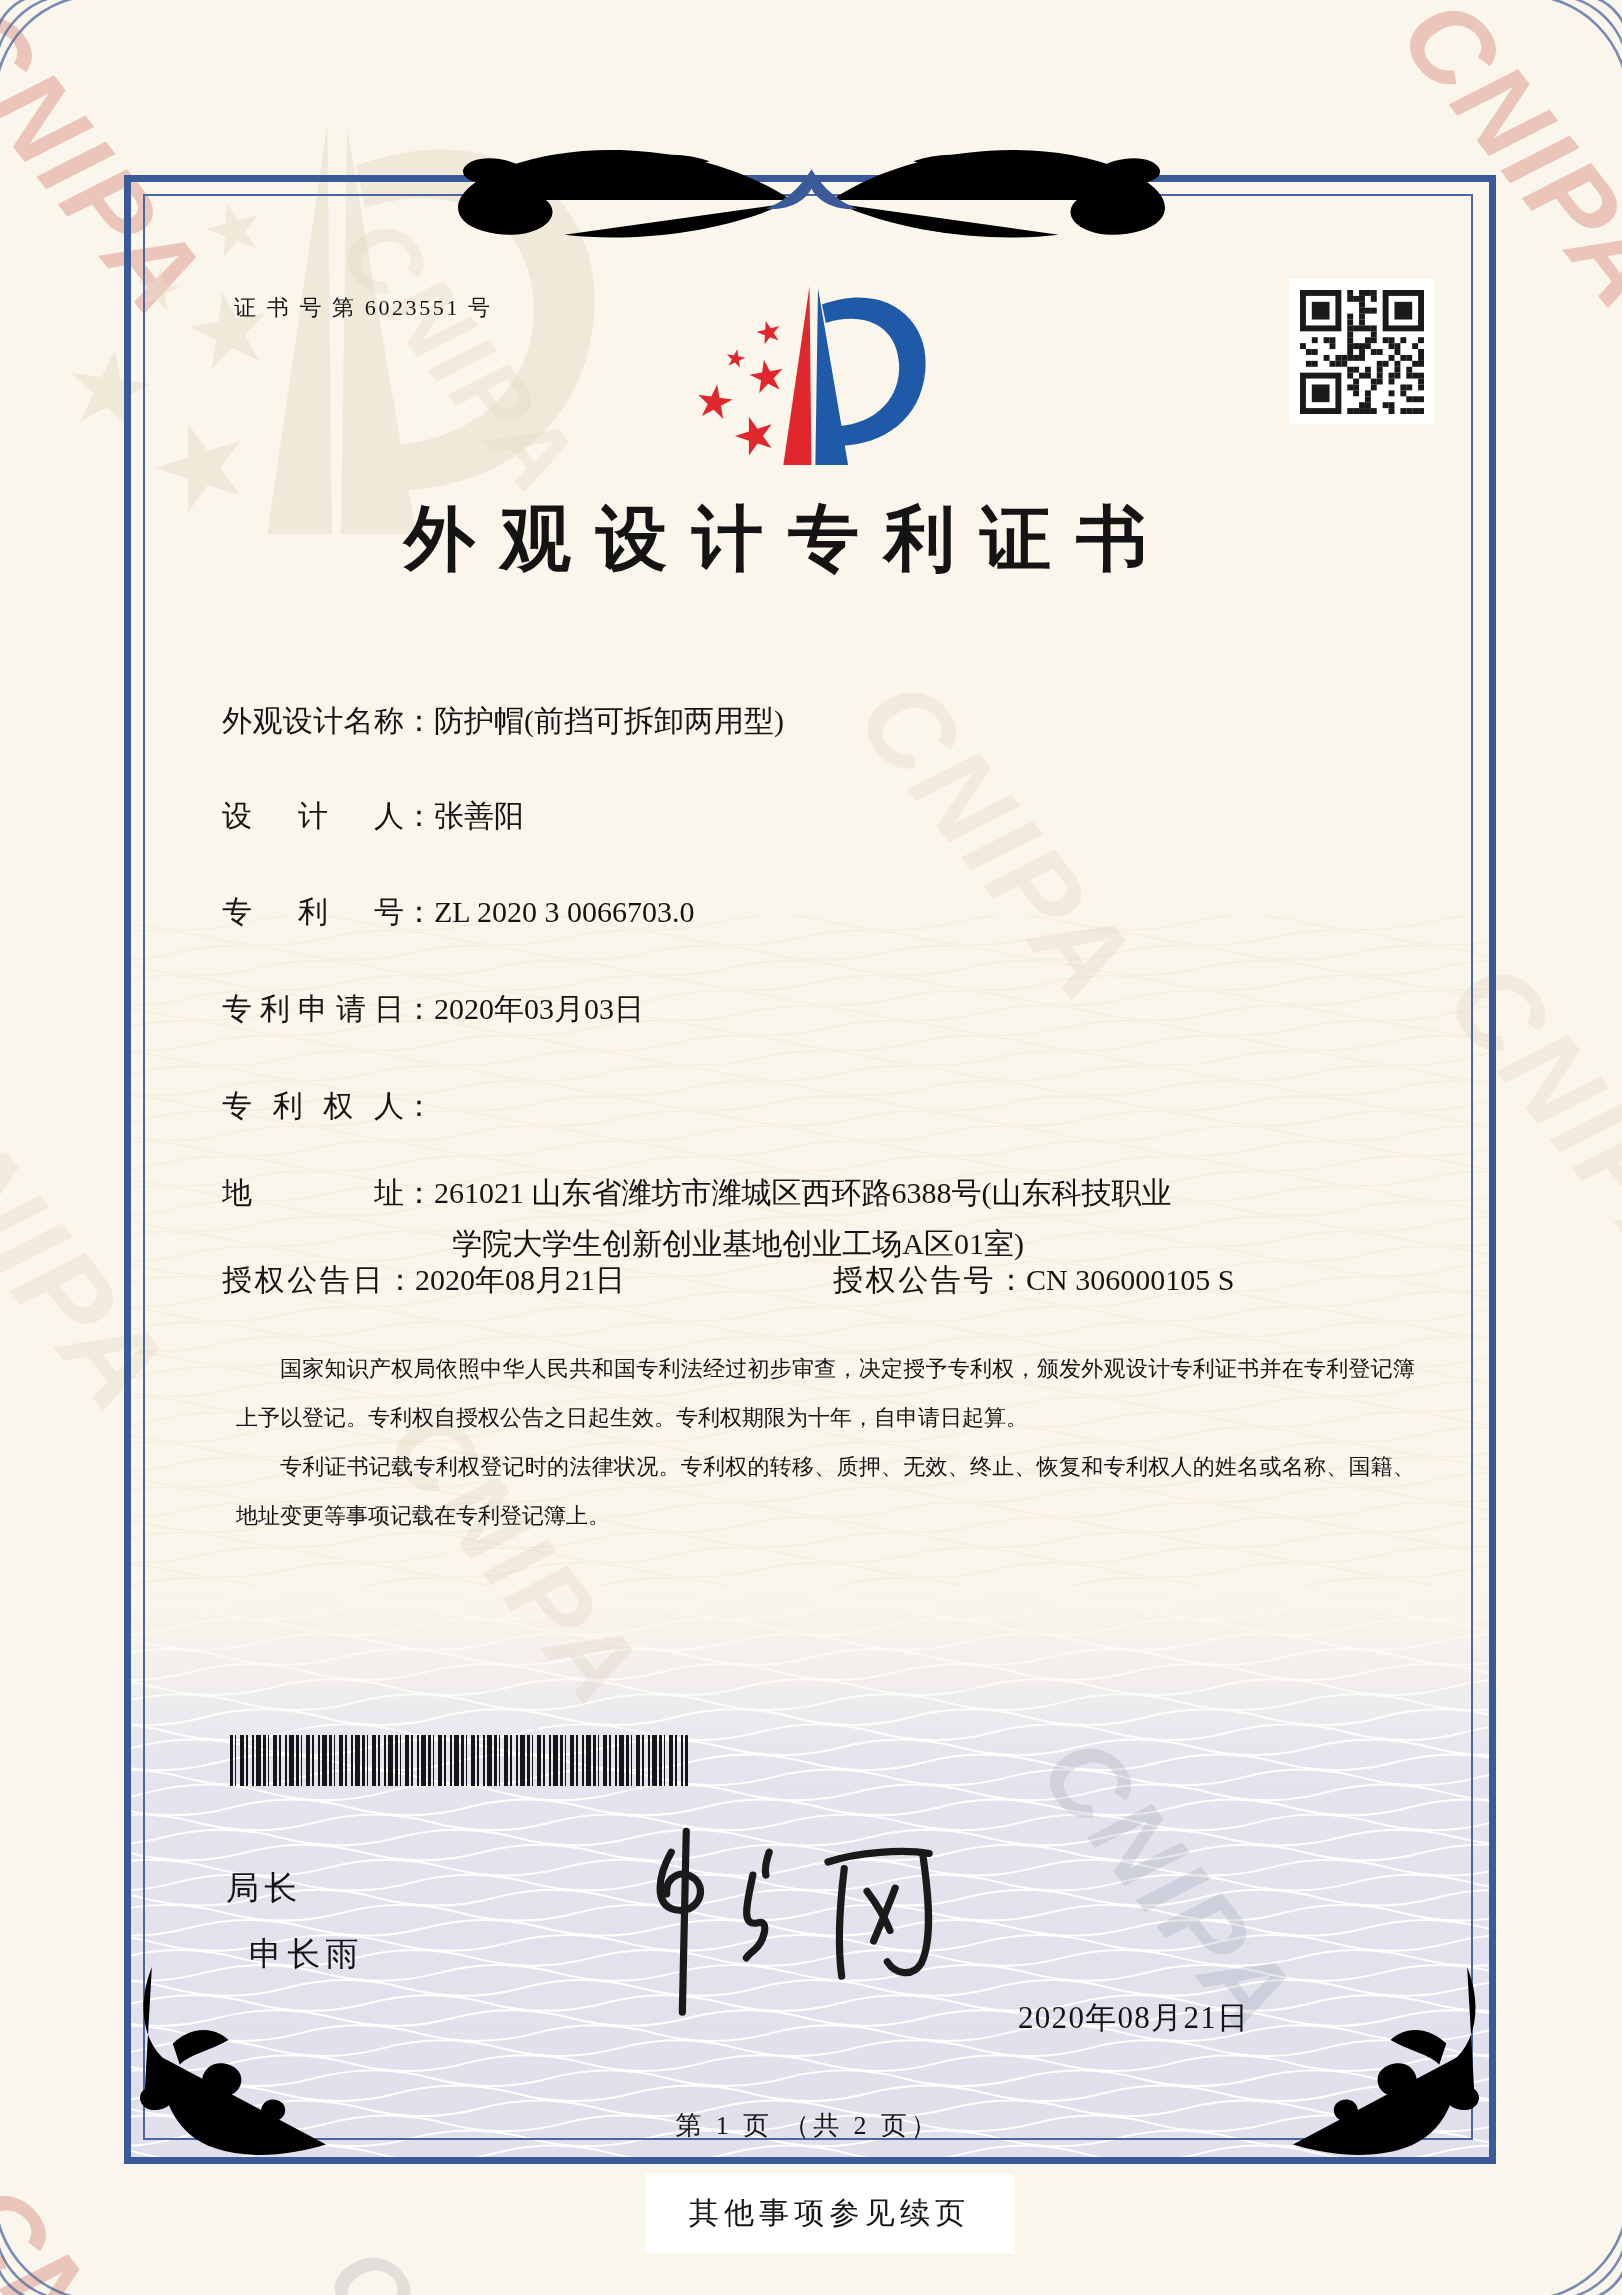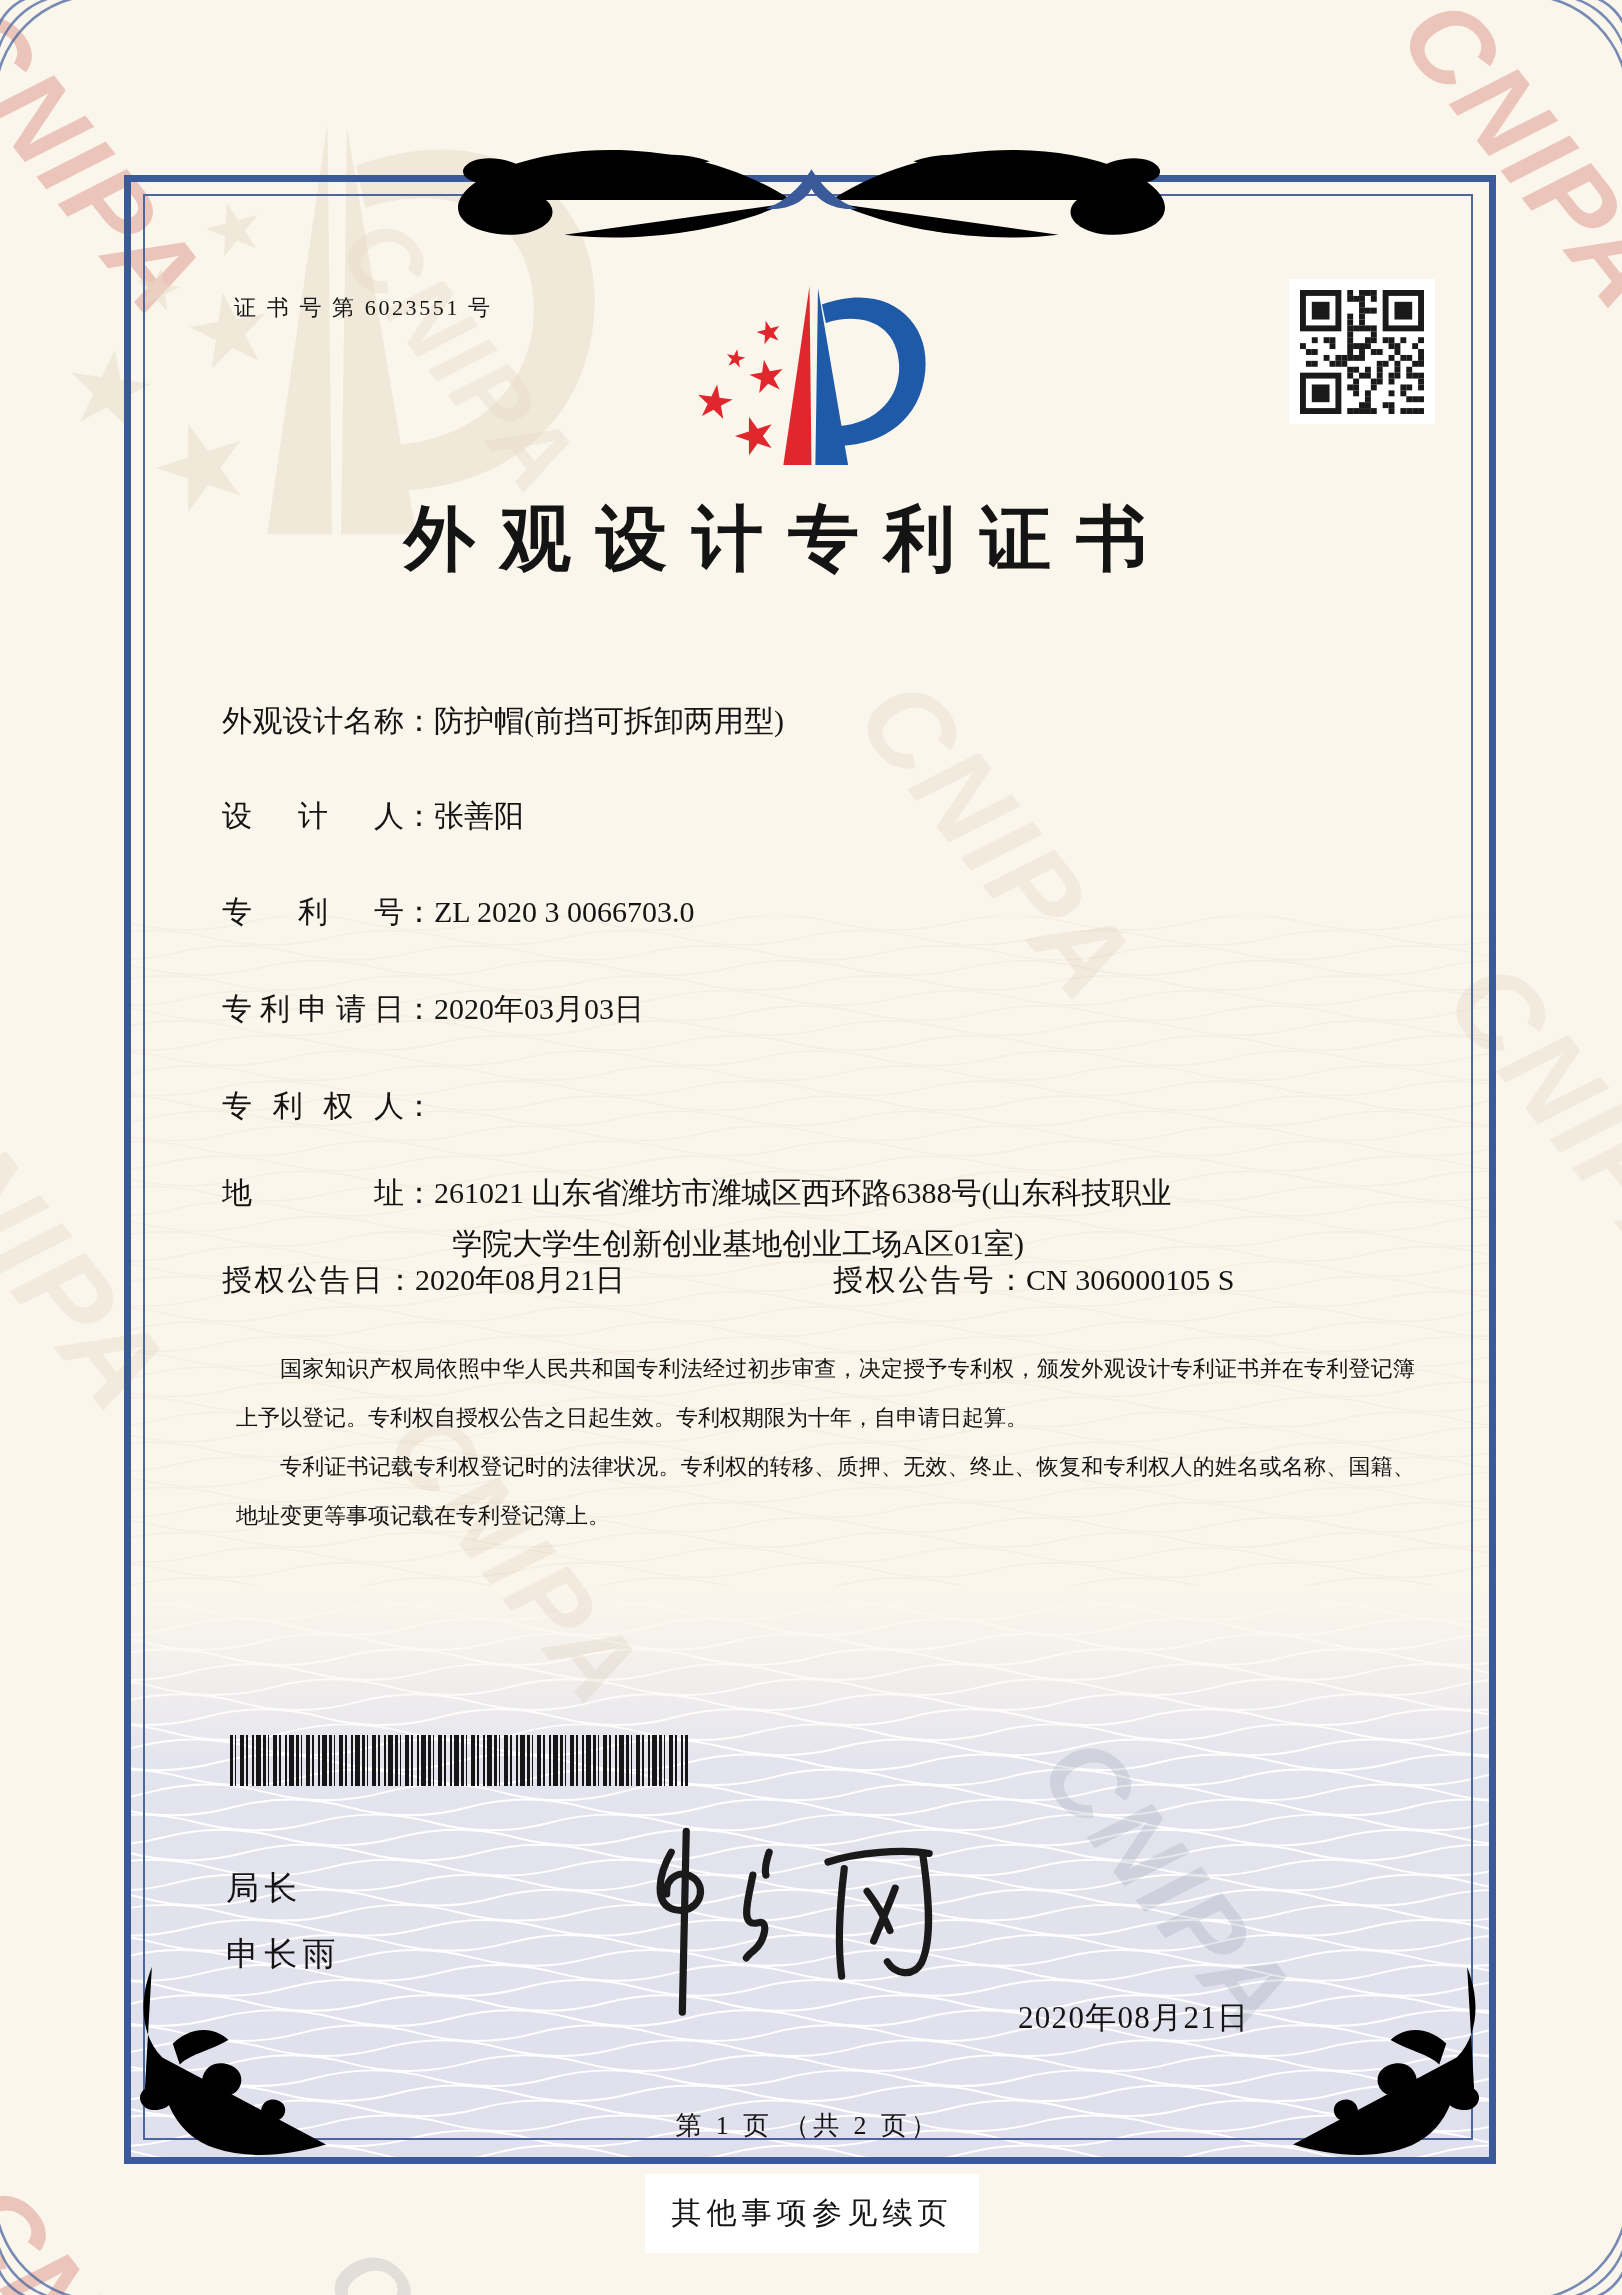--- a/index.html
+++ b/index.html
@@ -58,21 +58,21 @@
   .qrbox{position:absolute;left:1289px;top:279px;width:146px;height:145px;background:#ffffff;}
   #qr-svg{position:absolute;left:11px;top:10.5px;}
   .qf{fill:#1a1a1a;}
   
   .signer{position:absolute;left:226px;font-family:"Liberation Sans","DejaVu Sans",sans-serif;
           font-weight:500;font-size:33px;letter-spacing:5.2px;}
   #sig path{fill:none;stroke:#1a1a1a;stroke-width:11;stroke-linecap:round;stroke-linejoin:round;}
   .issue-date{position:absolute;left:1018px;top:1997px;font-size:31px;letter-spacing:1.3px;}
   .pageno{position:absolute;left:0;top:2108px;width:1616px;text-align:center;
           font-size:26px;letter-spacing:3.9px;}
-  .contbox{position:absolute;left:645px;top:2174px;width:334px;height:79px;background:#ffffff;
+  .contbox{position:absolute;left:645px;top:2174px;width:369px;height:79px;background:#ffffff;
            display:flex;align-items:center;justify-content:center;}
   .contbox span{font-size:30px;letter-spacing:5.2px;}
 </style>
 </head>
 <body>
 
 <div class="page">
 
   <svg id="wave-faint" class="abs" width="1364" height="681" viewBox="0 0 2084 1040">
       <path d="M-180,10q90,-22 180,0 q90,22 180,0q90,-22 180,0 q90,22 180,0q90,-22 180,0 q90,22 180,0q90,-22 180,0 q90,22 180,0q90,-22 180,0 q90,22 180,0q90,-22 180,0 q90,22 180,0q90,-22 180,0 q90,22 180,0q90,-22 180,0 q90,22 180,0"></path>
@@ -466,21 +466,21 @@
   </div>
 
   <div class="paras">
     <p>国家知识产权局依照中华人民共和国专利法经过初步审查，决定授予专利权，颁发外观设计专利证书并在专利登记簿上予以登记。专利权自授权公告之日起生效。专利权期限为十年，自申请日起算。</p>
     <p>专利证书记载专利权登记时的法律状况。专利权的转移、质押、无效、终止、恢复和专利权人的姓名或名称、国籍、地址变更等事项记载在专利登记簿上。</p>
   </div>
 
   <div class="barcode"></div>
 
   <div class="signer" style="top:1866px;">局长</div>
-  <div class="signer" style="top:1932px;">申长雨</div>
+  <div class="signer" style="top:1932px;margin-left:23px;">申长雨</div>
 
   <svg id="sig" class="abs" style="left:537px;top:1813px;" width="497" height="222" viewBox="0 0 760 340">
     <path d="M205,60 C185,95 178,140 210,148 C245,156 262,118 240,100 C222,86 196,96 198,124"></path>
     <path d="M228,28 C226,120 224,220 222,305"></path>
     <path d="M330,95 C322,135 310,175 338,168 C356,163 348,196 332,210 C326,215 322,218 320,222"></path>
     <path d="M355,60 C350,75 348,88 350,95"></path>
     <path d="M445,75 C490,60 560,55 600,62"></path>
     <path d="M470,85 C462,150 460,205 466,250"></path>
     <path d="M590,62 C600,130 605,195 588,230 C575,252 548,247 536,228"></path>
     <path d="M505,120 C520,140 532,160 540,180"></path>

